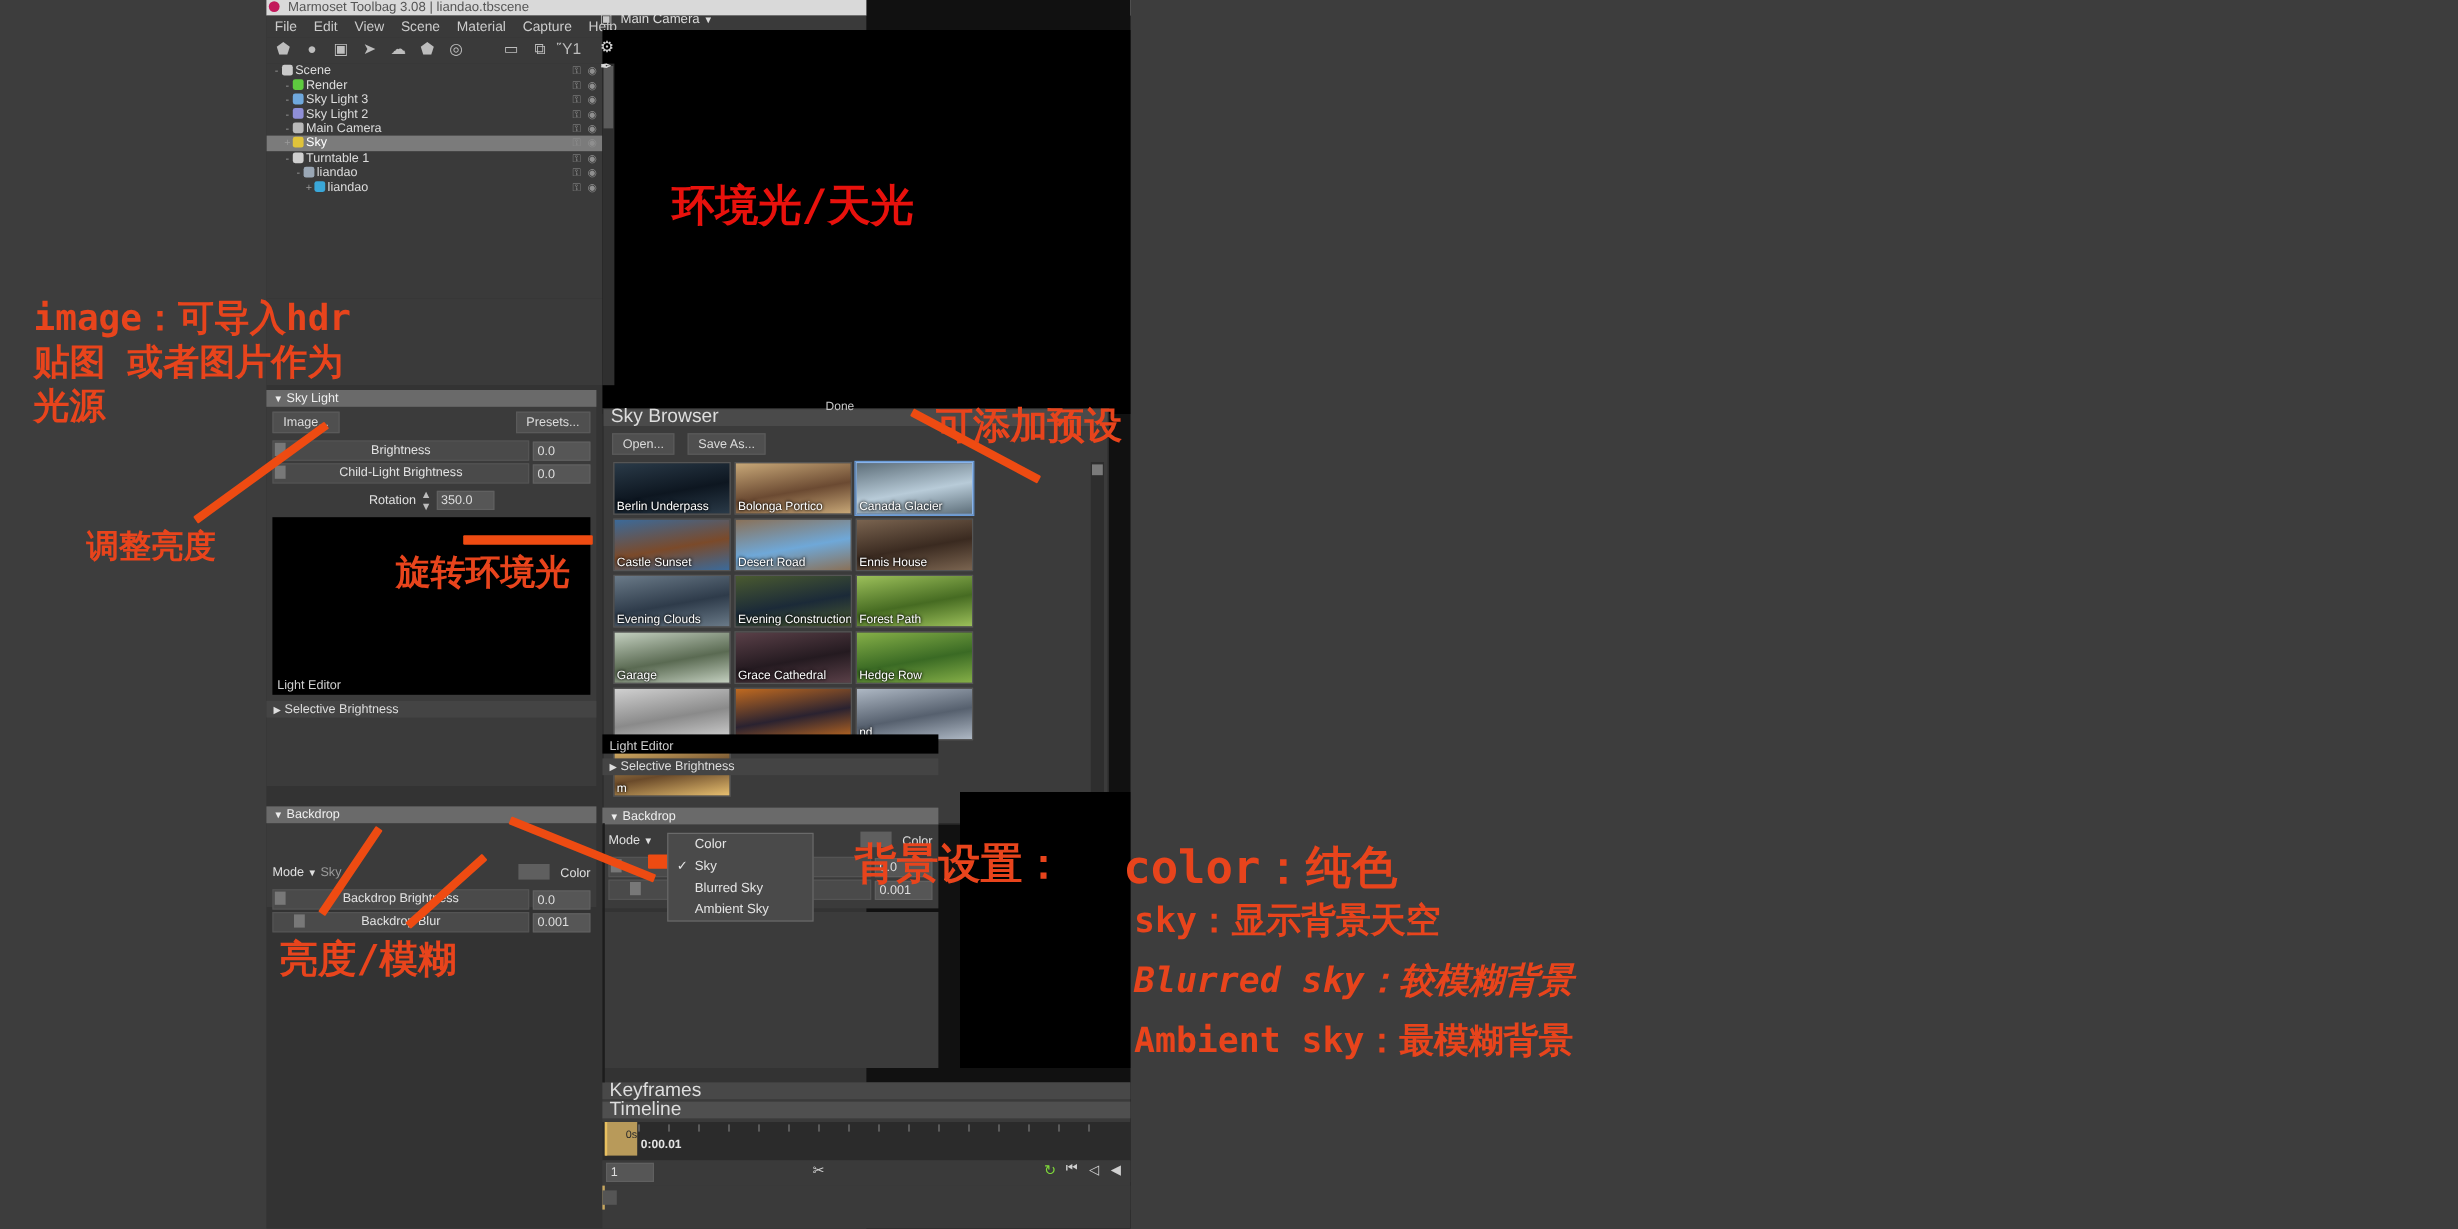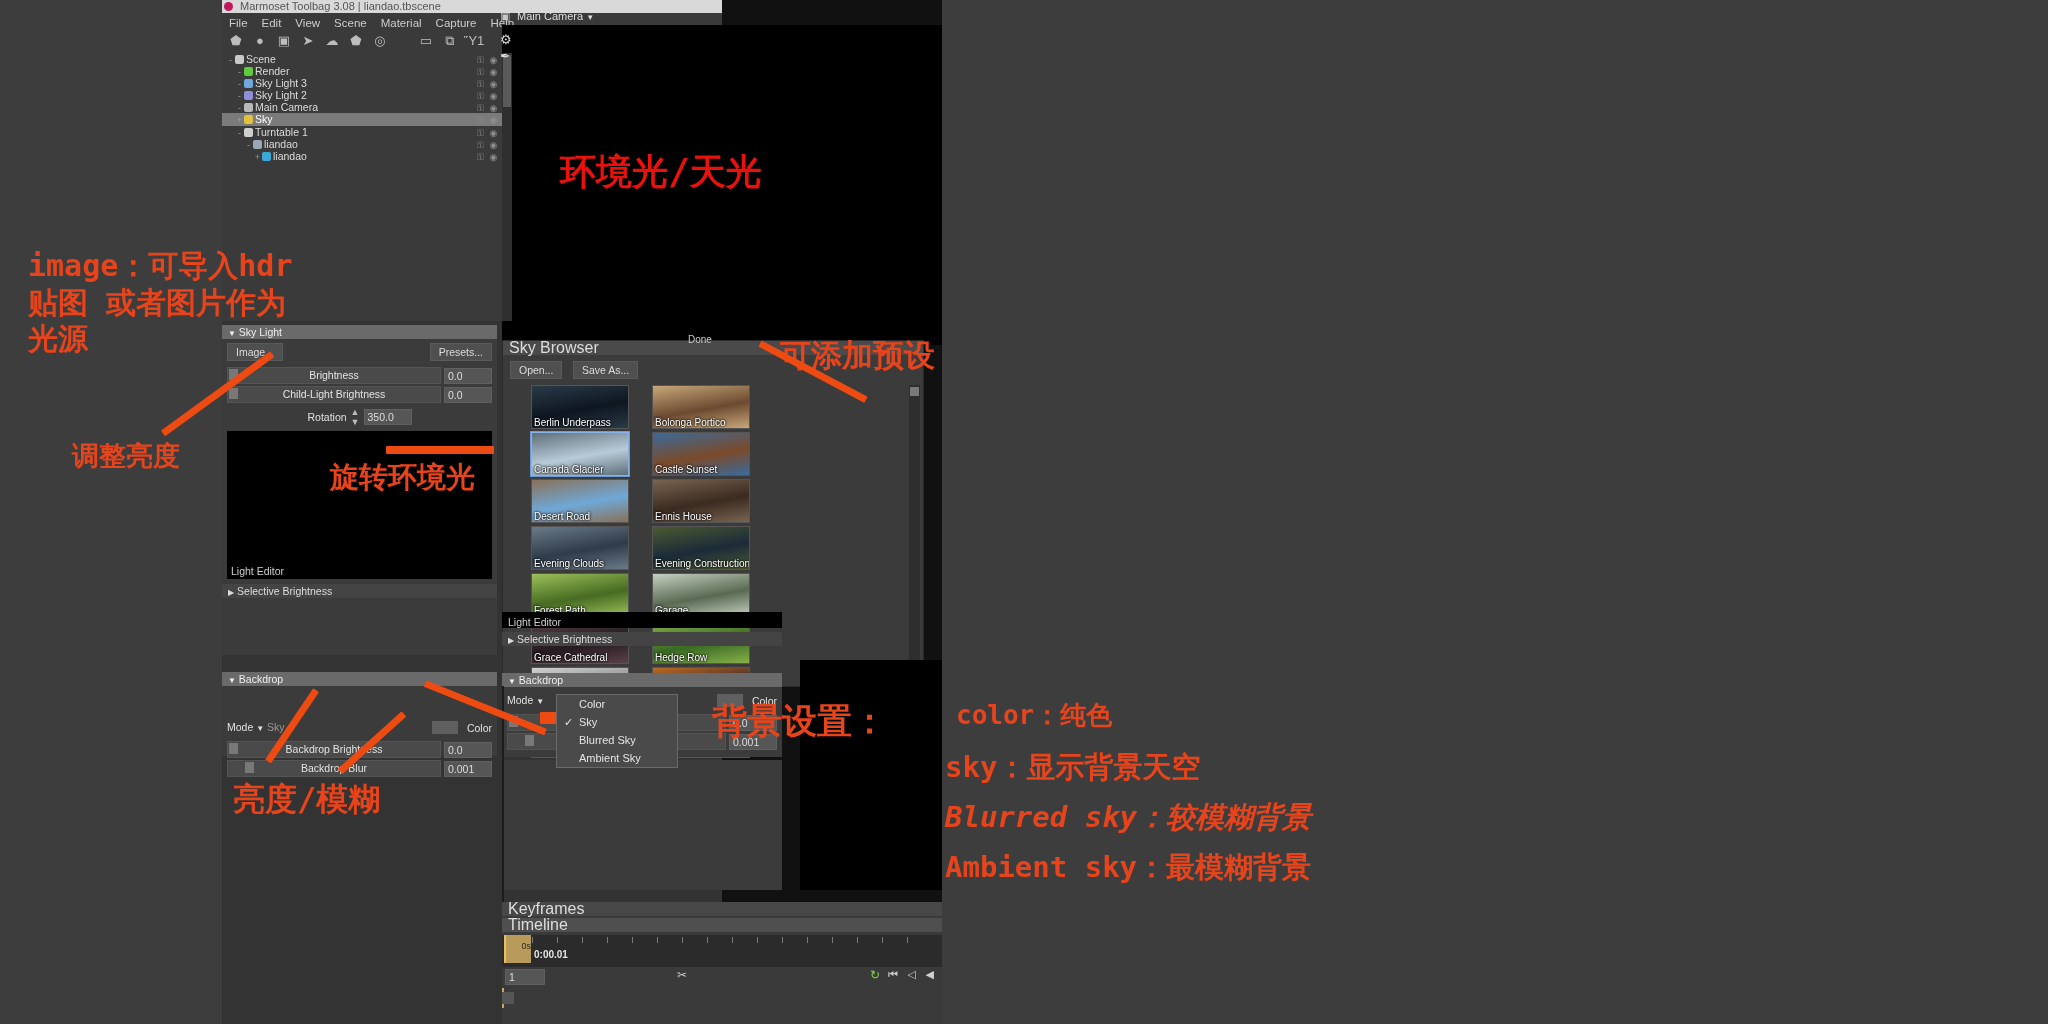--- a/index.html
+++ b/index.html
@@ -49,21 +49,21 @@
   .slider .lbl{text-align:center;color:#e2e2e2;font-size:10.5px;line-height:15px;}
   .numbox{display:inline-block;background:#565656;color:#ddd;font-size:10.5px;
     width:40px;text-align:left;padding:1px 3px;border:1px solid #606060;}
   .rowflex{display:flex;align-items:center;}
   .prev{background:#000;}
   .collapse{height:14px;line-height:14px;background:#444;color:#ddd;font-size:10.5px;padding-left:6px;}
 
   
   #sky-browser{left:502px;top:340px;width:420px;height:345px;background:#3b3b3b;border:1px solid #2a2a2a;}
   .thumb{position:relative;width:96px;height:42px;background:#222;overflow:hidden;
-    border:1px solid #555;margin-left:20px;}
+    border:1px solid #555;}
   .thumb .tlabel{position:absolute;left:2px;bottom:0;color:#fff;font-size:10px;
     text-shadow:0 0 3px #000,0 0 2px #000;white-space:nowrap;}
   .thumb.selected{border:1px solid #8ab4e8;outline:1px solid #6a9bd8;}
 
   
   #mode-menu{left:556px;top:694px;width:120px;background:#4a4a4a;border:1px solid #6a6a6a;z-index:40;}
   #mode-menu .mi{font-size:11px;color:#e4e4e4;line-height:18px;padding-left:22px;position:relative;}
   #mode-menu .mi .chk{position:absolute;left:7px;top:0;}
 
   
@@ -366,21 +366,21 @@
 <div class="abs anno" style="left:72px;top:440px;font-size:27px;">调整亮度</div>
 
 <div class="abs anno" style="left:330px;top:460px;font-size:29px;">旋转环境光</div>
 
 <div class="abs anno" style="left:780px;top:337px;font-size:31px;">可添加预设</div>
 
 <div class="abs anno" style="left:233px;top:780px;font-size:32px;">亮度/模糊</div>
 
 <div class="abs anno" style="left:712px;top:700px;font-size:35px;">背景设置：</div>
 
-<div class="abs anno" style="left:956px;top:700px;font-size:26px;text-align:center;">color：纯色</div>
+<div class="abs anno" style="left:936px;top:700px;font-size:38px;text-align:center;">color：纯色</div>
 <div class="abs anno" style="left:945px;top:750px;font-size:29px;">sky：显示背景天空</div>
 <div class="abs anno" style="left:945px;top:800px;font-size:29px;font-style:italic;">Blurred sky：较模糊背景</div>
 <div class="abs anno" style="left:945px;top:850px;font-size:29px;">Ambient sky：最模糊背景</div>
 
 <div class="arrow" style="left:163px;top:430px;width:135px;transform:rotate(-36deg);"></div>
 <div class="arrow" style="left:386px;top:446px;width:108px;height:8px;"></div>
 <div class="arrow" style="left:760px;top:340px;width:120px;transform:rotate(28deg);"></div>
 <div class="arrow" style="left:268px;top:758px;width:86px;transform:rotate(-56deg);"></div>
 <div class="arrow" style="left:340px;top:768px;width:86px;transform:rotate(-42deg);"></div>
 <div class="arrow" style="left:425px;top:680px;width:130px;transform:rotate(22deg);"></div>

